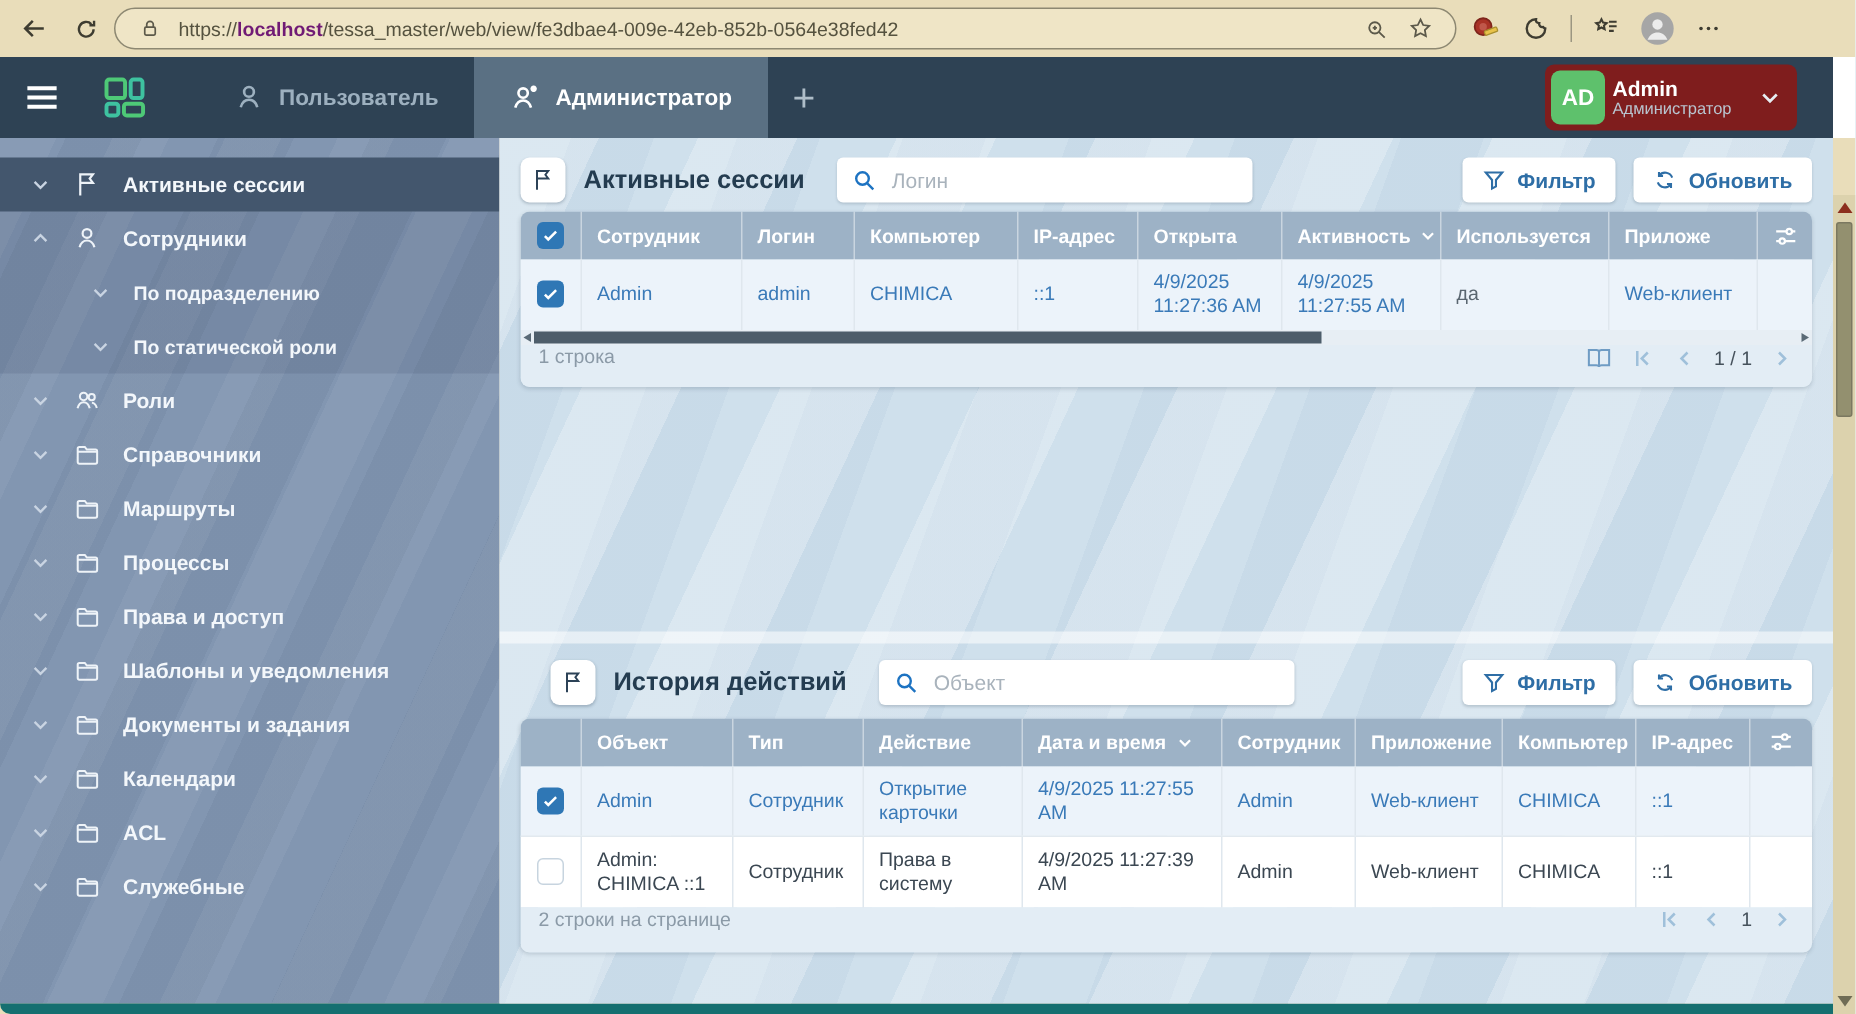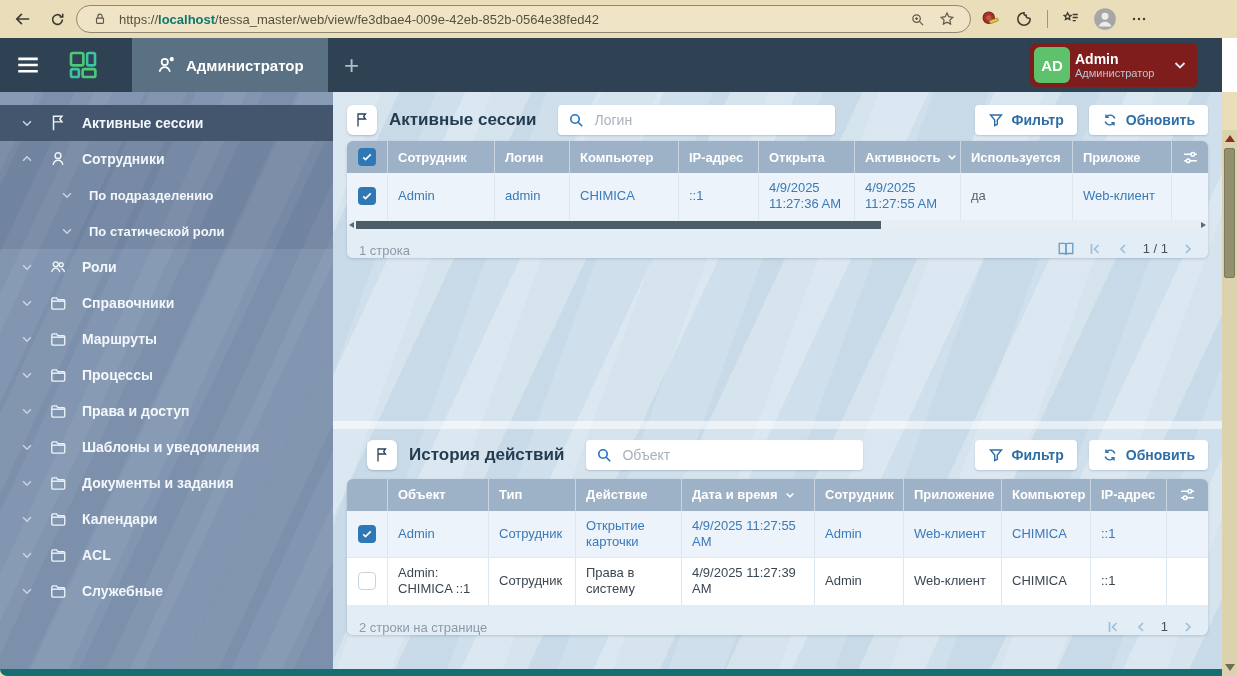--- a/index.html
+++ b/index.html
@@ -7,21 +7,21 @@
     font-family:"Liberation Sans", sans-serif; }
 
   
   .browser-bar { height:38px; background:#e9ddba; display:flex; align-items:center;
     padding:0 8px; gap:4px; }
   .bicon { width:30px; height:30px; display:flex; align-items:center; justify-content:center;
     color:#3e3c31; flex:0 0 auto; border-radius:50%; }
   .url-pill { width:895px; height:28px; background:#efe5c6; border:1px solid #8d8872;
     border-radius:14px; display:flex; align-items:center; gap:8px; padding:0 12px; }
   .url-text { flex:1; font-size:13px; color:#55523f; white-space:nowrap; overflow:hidden; }
-  .url-text .host { font-weight:700; color:#0f766e; }
+  .url-text .host { font-weight:700; color:#701a75; }
   .pill-icon { width:22px; height:22px; display:flex; align-items:center; justify-content:center; color:#5c594a; }
   .ext-divider { width:1px; height:18px; background:#9b9681; margin:0 4px; }
   .avatar-circle { width:24px; height:24px; }
 
   
   .app-top { height:54px; background:#2e4254; display:flex; align-items:stretch; width:1222px; }
   .hamburger { width:56px; display:flex; align-items:center; justify-content:center; color:#fff; cursor:pointer; }
   .dash-btn { width:54px; display:flex; align-items:center; justify-content:center; cursor:pointer; }
   .tabs { display:flex; align-items:stretch; margin-left:22px; }
   .tab { display:flex; align-items:center; gap:10px; padding:0 24px; font-size:15px; font-weight:700;
@@ -103,21 +103,21 @@
   .cb.on { background:#2f77b5; color:#fff; }
   .cb.off { background:#fff; border:1px solid #c7d4df; }
   .cb svg { width:12px; height:12px; }
 
   .hscroll { height:10px; background:#e7eef4; position:relative; cursor:pointer; }
   .hthumb { position:absolute; left:9px; top:1px; height:8px; width:61%; background:#4d5d6a; }
   .harrow { position:absolute; top:2px; width:0; height:0; border-top:3px solid transparent; border-bottom:3px solid transparent; }
   .harrow.left  { left:2px;  border-right:5px solid #5a6a76; }
   .harrow.right { right:2px; border-left:5px solid #5a6a76; }
 
-  .tfoot { height:28px; background:#e3edf5; display:flex; align-items:flex-end; padding:0 12px;
+  .tfoot { height:28px; background:#e3edf5; display:flex; align-items:flex-start; padding:0 12px;
     color:#8b9aa7; font-size:13px; }
   .tfoot.tall { height:30px; }
   .pag { margin-left:auto; display:flex; align-items:center; gap:12px; color:#9fc0da; }
   .pag .picon { width:16px; height:16px; cursor:pointer; display:flex; }
   .pag .book { color:#6f9cc4; width:18px; height:18px; }
   .pag .num { color:#46525c; font-size:13px; cursor:default; }
 
   .splitter { height:8px; background:rgba(255,255,255,.55); margin:163px -14px 10px; cursor:row-resize; }
 
   
@@ -210,20 +210,27 @@
   </div>
   <div class="dash-btn">
     <svg width="30" height="30" viewBox="0 0 16 16" fill="none" stroke-width="1.4">
       <rect x="1.6" y="1.6" width="6.6" height="6.6" rx="1" stroke="#4ec977"></rect>
       <rect x="10.2" y="1.6" width="4.2" height="6.6" rx="1" stroke="#3ec2a0"></rect>
       <rect x="1.6" y="10.2" width="4.2" height="4.2" rx="1" stroke="#3ec2a0"></rect>
       <rect x="7.8" y="10.2" width="6.8" height="4.2" rx="1" stroke="#4ec977"></rect>
     </svg>
   </div>
   <div class="tabs">
+    <div class="tab">
+      <svg class="ticon" viewBox="0 0 16 16" fill="none" stroke="currentColor" stroke-width="1.4">
+          <circle cx="8" cy="5" r="2.6"></circle>
+          <path d="M3.6 13.2c.8-2.8 2.4-4 4.4-4s3.6 1.2 4.4 4"></path>
+        </svg>
+      <span>Пользователь</span>
+    </div>
     <div class="tab active">
       <svg class="ticon" viewBox="0 0 16 16" fill="none" stroke="currentColor" stroke-width="1.4">
           <circle cx="7" cy="5.6" r="2.5"></circle>
           <path d="M2.8 13.4c.8-2.7 2.3-3.8 4.2-3.8s3.4 1.1 4.2 3.8"></path>
           <path d="M12.6 1.6v3.4M10.9 3.3h3.4M11.4 2.1l2.4 2.4M13.8 2.1l-2.4 2.4" stroke-width="1.1"></path>
         </svg>
       <span>Администратор</span>
     </div>
   </div>
   <div class="new-tab">

